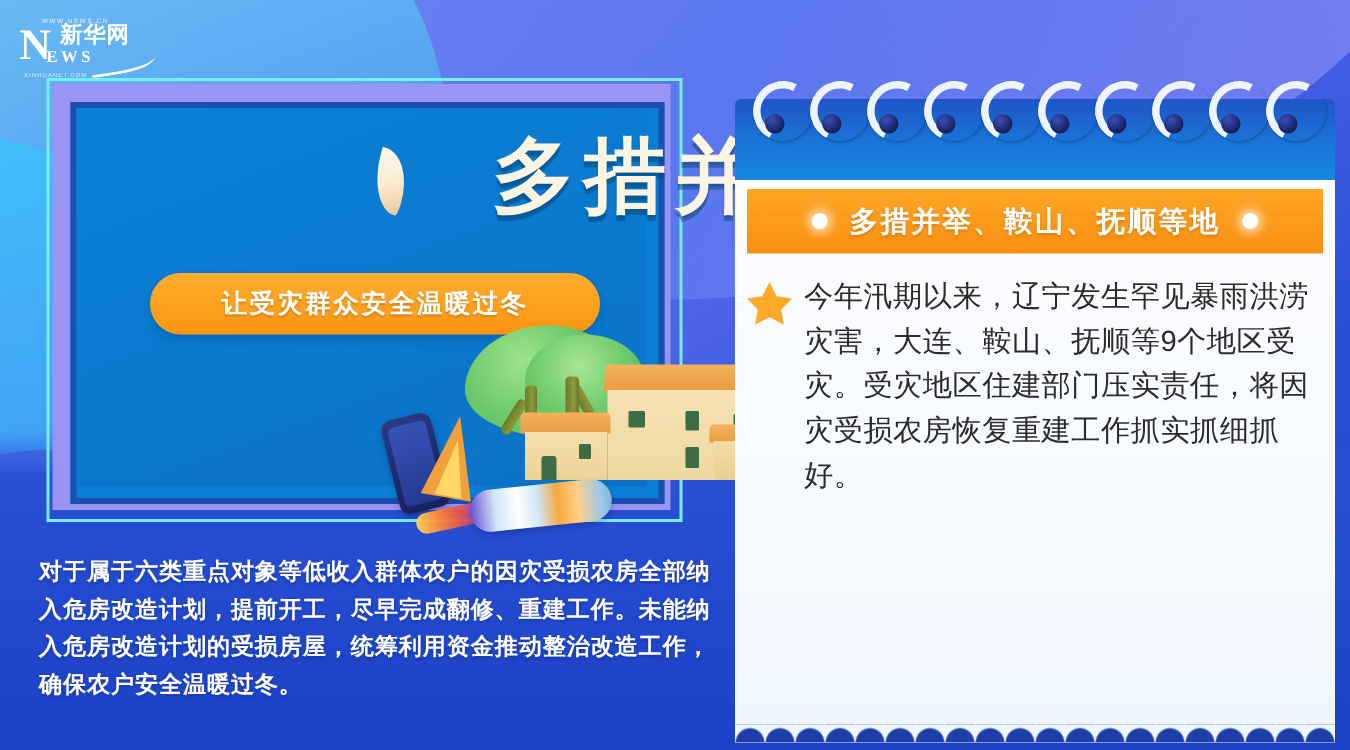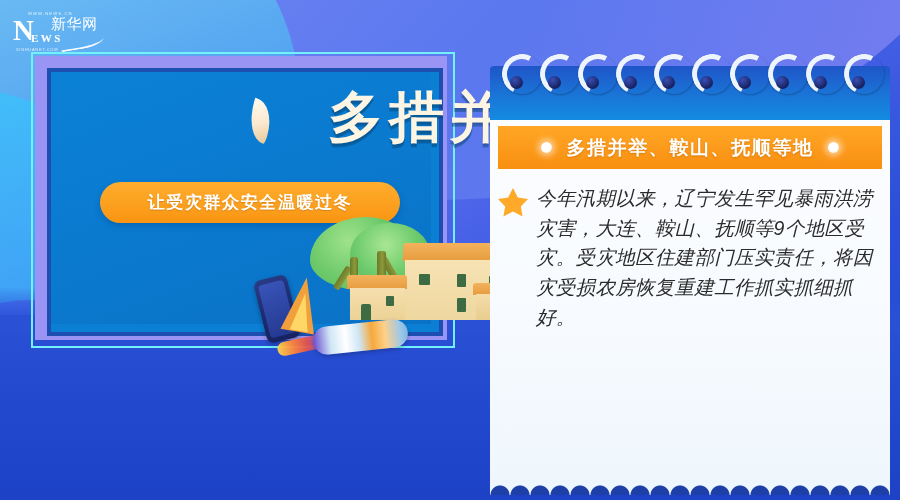--- a/index.html
+++ b/index.html
@@ -32,21 +32,21 @@
     background:linear-gradient(180deg,rgba(42,80,214,0) 0%,rgba(42,80,214,.92) 70%,#2a50d6 100%);}
 
   
   .logo{position:absolute;left:10px;top:8px;width:96px;height:46px;color:#fff;}
   .logo-top{font-size:4.2px;letter-spacing:1.1px;opacity:.85;white-space:nowrap;
     position:absolute;left:18px;top:3px;}
   .logo-bot{font-size:4px;letter-spacing:.7px;opacity:.8;white-space:nowrap;
     position:absolute;left:6px;top:39px;}
   .logo-n{position:absolute;left:3px;top:8px;font-size:29px;font-weight:bold;line-height:1;
     font-family:"Liberation Serif",serif;}
-  .logo-cn{position:absolute;left:41px;top:8px;font-size:15px;font-weight:normal;
+  .logo-cn{position:absolute;left:30px;top:8px;font-size:15px;font-weight:bold;
     letter-spacing:.5px;line-height:1.05;}
   .logo-ews{position:absolute;left:21px;top:24px;font-size:11px;font-weight:bold;
     letter-spacing:2.4px;font-family:"Liberation Serif",serif;}
   .logo-swoosh{position:absolute;left:50px;top:27px;width:44px;height:12px;
     border-bottom:2.4px solid #fff;border-radius:0 0 60% 10%;transform:rotate(-9deg);opacity:.95;}
 
   
   .frame-outer{position:absolute;left:31px;top:52px;width:420px;height:292px;
     border:2px solid #74f0fb;background:transparent;}
   .frame-mid{position:absolute;left:35px;top:56px;width:412px;height:284px;
@@ -161,21 +161,21 @@
   .banner-txt{color:#fff;font-size:19px;font-weight:bold;letter-spacing:1.6px;
     text-shadow:0 1px 2px rgba(160,85,0,.4);white-space:nowrap;}
 
   .star{position:absolute;left:8px;top:136px;width:30px;height:29px;
     background:#ffa929;
     clip-path:polygon(50% 0%,66% 33%,100% 38%,76% 64%,82% 98%,50% 81%,18% 98%,24% 64%,0% 38%,34% 33%);
     filter:drop-shadow(0 1px 2px rgba(180,110,0,.35));}
 
   .pad-text{position:absolute;left:46px;top:132px;width:340px;
     color:#2b2b2b;font-size:19.5px;line-height:1.52;letter-spacing:.3px;}
-  .pad-text p{margin:0;font-style:italic;}
+  .pad-text p{margin:0;}
 </style>
 </head>
 <body>
 
 <div id="stage">
 
   <div class="bg-base"></div>
   <div class="bg-sweep"></div>
   <div class="bg-blob-a"></div>
   <div class="bg-blob-b"></div>
@@ -231,20 +231,21 @@
       <div class="win" style="left:16px;top:7px;width:9px;height:9px;"></div>
     </div>
 
     <div class="phone"></div>
     <div class="cone"></div>
     <div class="cone-in"></div>
     <div class="pencils"></div>
     <div class="tube"></div>
   </div>
 
+  <div class="botpara">对于属于六类重点对象等低收入群体农户的因灾受损农房全部纳入危房改造计划，提前开工，尽早完成翻修、重建工作。未能纳入危房改造计划的受损房屋，统筹利用资金推动整治改造工作，确保农户安全温暖过冬。</div>
 
   <div class="pad">
     <div class="pad-head"></div>
 
     <div class="ring" style="left:12px;top:2px;"></div>
     <div class="ring" style="left:50px;top:2px;"></div>
     <div class="ring" style="left:88px;top:2px;"></div>
     <div class="ring" style="left:126px;top:2px;"></div>
     <div class="ring" style="left:164px;top:2px;"></div>
     <div class="ring" style="left:202px;top:2px;"></div>

